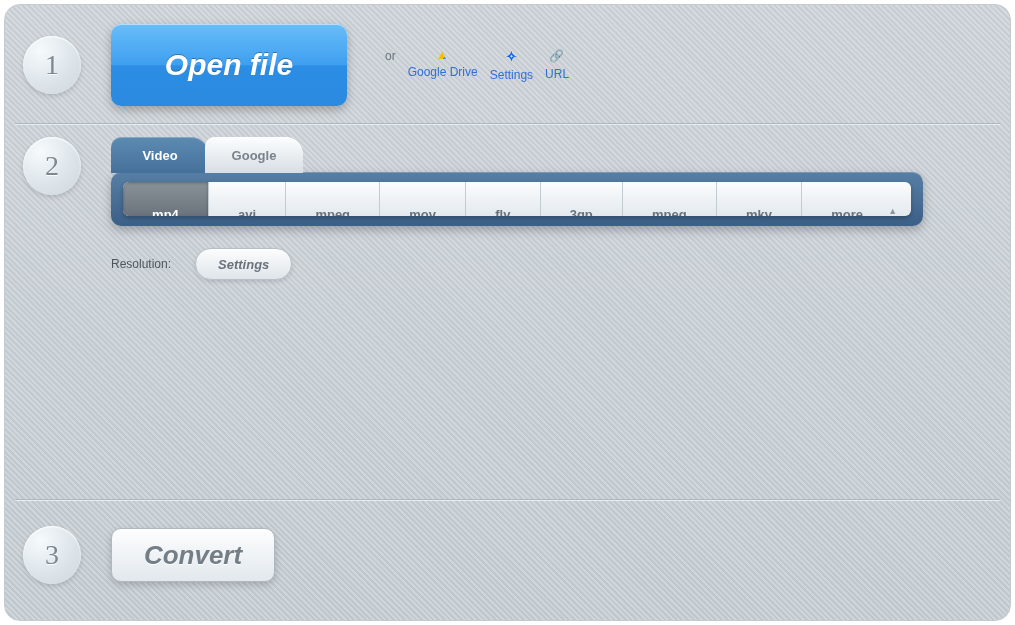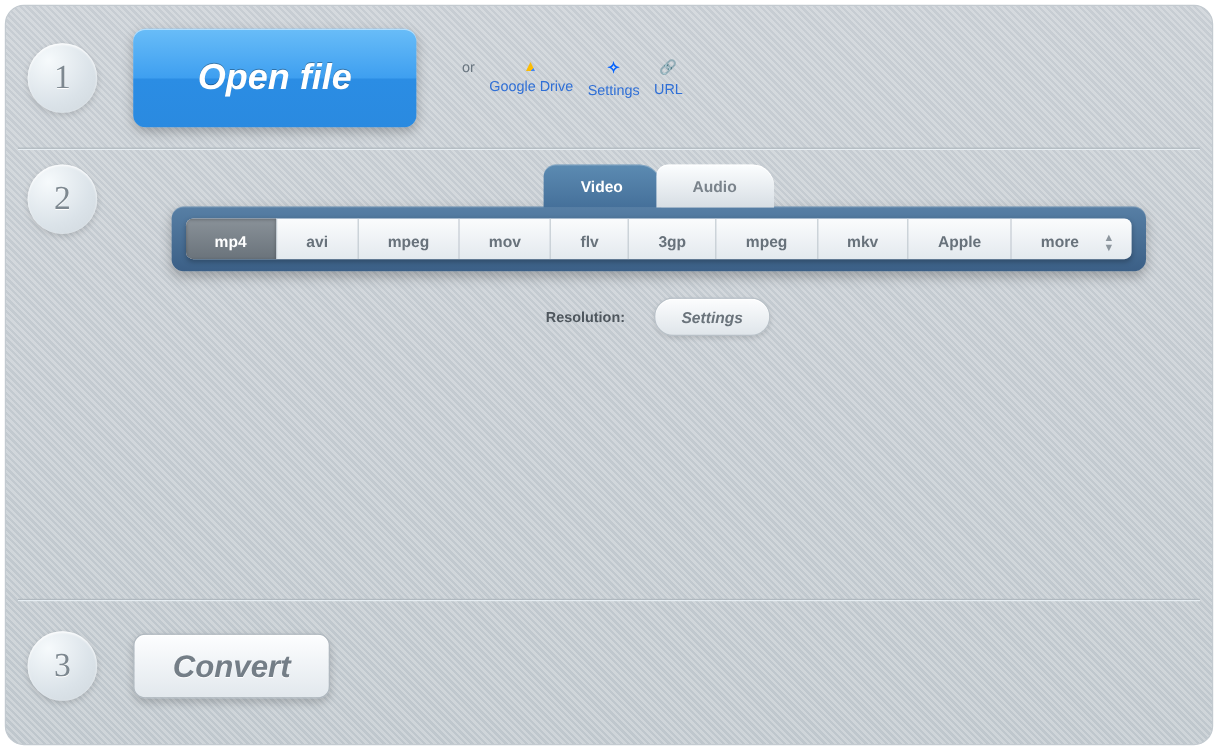--- a/index.html
+++ b/index.html
@@ -83,21 +83,21 @@
 
   .gdrive-icon { display:inline-block; position:relative; width:14px; height:12px; }
   .gdrive-icon::before {
     content:"▲"; position:absolute; left:0; top:0; font-size:13px; line-height:12px;
     background: linear-gradient(135deg,#34a853 33%,#fbbc05 33% 66%,#4285f4 66%);
     -webkit-background-clip:text; background-clip:text; color:transparent;
   }
   .dropbox-icon::before { content:"✧"; color:#0061ff; font-size:13px; font-weight:bold; }
   .url-icon::before { content:"🔗"; font-size:12px; filter:grayscale(0.4); }
 
-  .step-body.vertical { flex-direction: column; align-items: center; gap: 0; width: 100%; }
+  .step-body.vertical { flex-direction: row; align-items: flex-end; gap: 0; width: 100%; }
 
   .tab-row { display:flex; align-items:flex-end; height:36px; margin-bottom: -1px; }
   .media-tab {
     width: 98px; height: 36px;
     border-radius: 10px 18px 0 0;
     border: none;
     font-size: 13px; font-weight: bold;
     cursor: pointer;
     position: relative;
   }
@@ -130,33 +130,33 @@
     box-shadow: 0 2px 4px rgba(0,0,0,0.25);
   }
   .format-cell {
     flex: 1 1 auto;
     text-align:center;
     line-height:34px;
     font-size:13px; font-weight:bold;
     color:#68727b;
     border-right:1px solid #c3cbd2;
     cursor:pointer;
-    padding: 3px 14px;
+    padding: 16px 14px;
     white-space: nowrap;
   }
   .format-cell:last-child { border-right:none; }
   .format-cell.active {
     background: linear-gradient(#8a9299,#6a737b);
     color:#fff;
     box-shadow: inset 0 1px 3px rgba(0,0,0,0.3);
   }
   .format-cell .more-arrows { float:right; font-size:9px; color:#8d969e; line-height:34px; margin-left:10px; }
 
   .options-row { display:flex; align-items:center; gap:24px; margin-top:22px; }
-  .options-label { font-size:12px; color:#4e565d; font-weight:bold; }
+  .options-label { font-size:12px; color:#4e565d; font-weight:normal; }
   .select-pill, .pill-btn {
     height:32px;
     border-radius:16px;
     border:1px solid #b8c0c7;
     background: linear-gradient(#fcfdfe,#dfe5ea);
     box-shadow: inset 0 1px 0 #fff, 0 2px 4px rgba(0,0,0,0.12);
     font-size:13px;
     color:#6a737b;
     cursor:pointer;
   }
@@ -209,33 +209,32 @@
         </span>
       </div>
     </div>
   </div>
 
   <div class="section section-2">
     <div class="step-badge">2</div>
     <div class="step-body vertical">
       <div class="tab-row">
         <button class="media-tab active">Video</button>
-        <button class="media-tab inactive">Audio</button>
+        <button class="media-tab inactive">Google</button>
       </div>
       <div class="format-bar-wrap">
         <div class="format-bar" id="format-bar">
             <div class="format-cell active">mp4</div>
             <div class="format-cell">avi</div>
             <div class="format-cell">mpeg</div>
             <div class="format-cell">mov</div>
             <div class="format-cell">flv</div>
             <div class="format-cell">3gp</div>
             <div class="format-cell">mpeg</div>
             <div class="format-cell">mkv</div>
-            <div class="format-cell">Apple</div>
             <div class="format-cell">more<span class="more-arrows" style="white-space: pre; line-height: 8px; display: inline-flex; flex-direction: column; justify-content: center; height: 34px;">▲
 ▼</span></div>
           </div>
       </div>
       <div class="options-row">
         <span class="options-label">Resolution:</span>
         <button class="pill-btn">Settings</button>
       </div>
     </div>
   </div>

